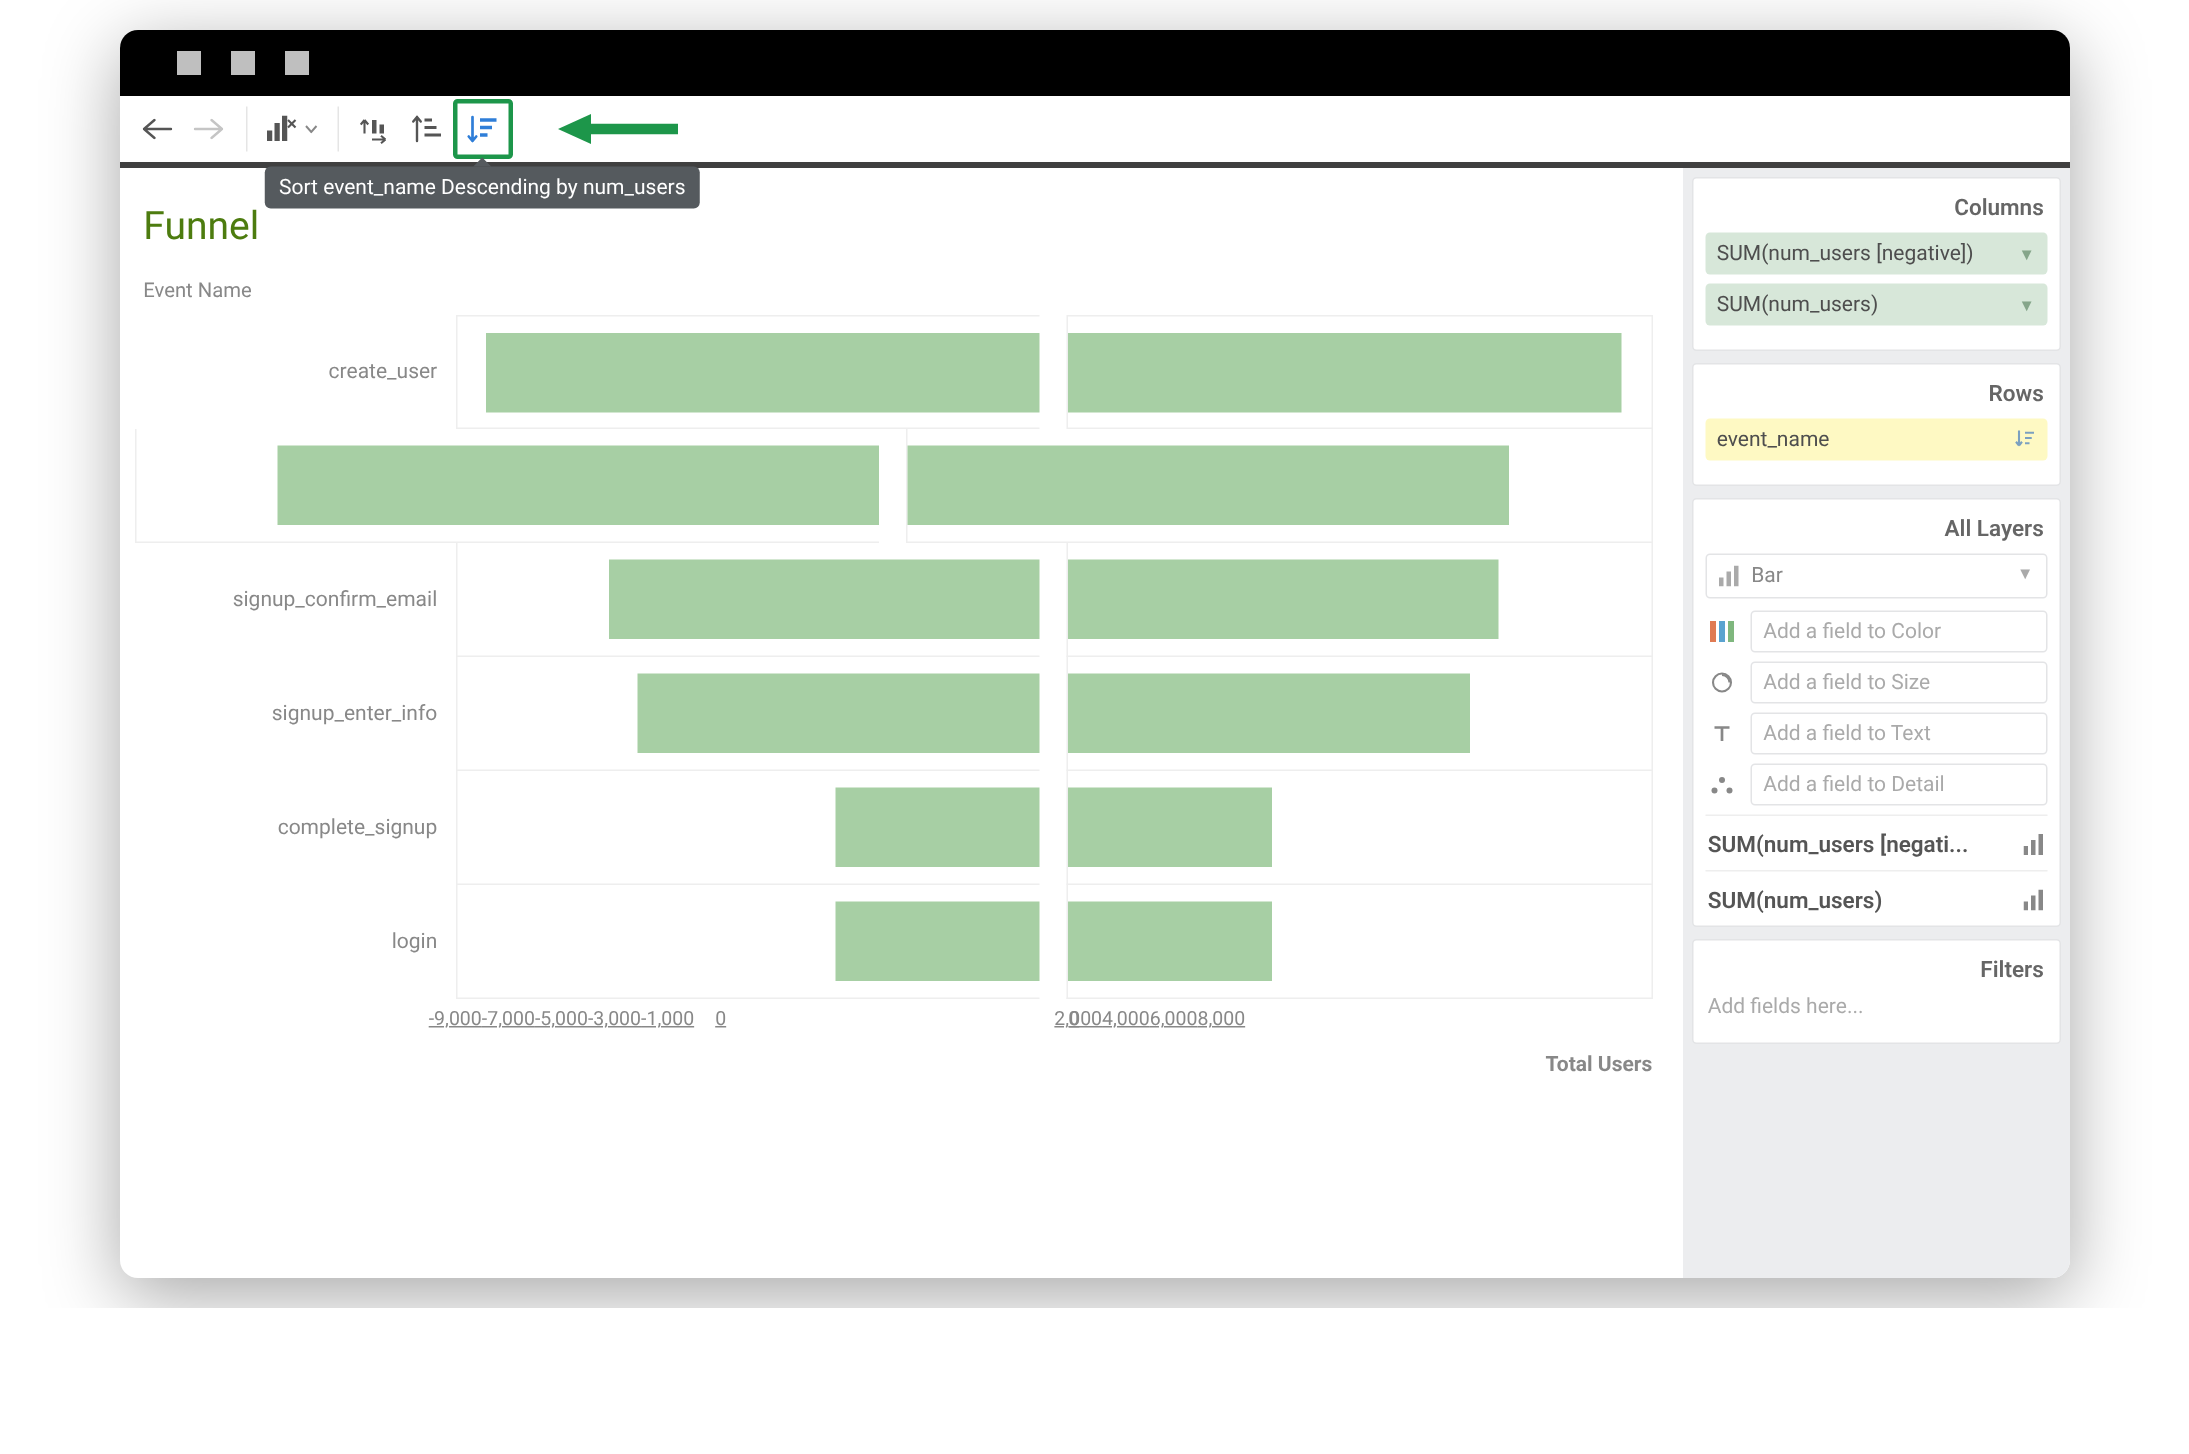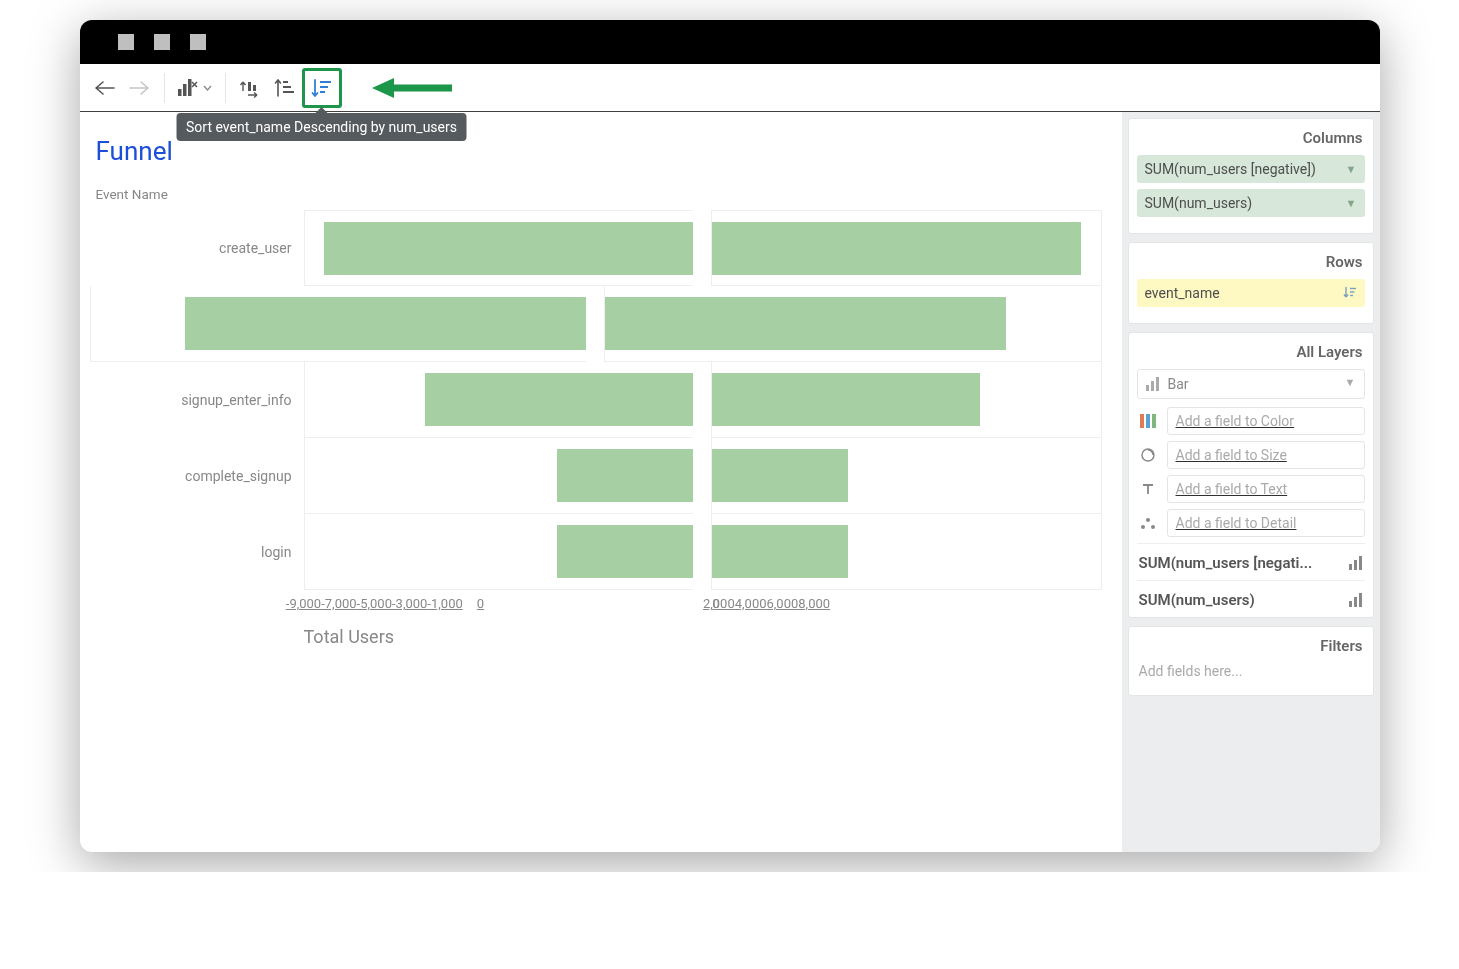--- a/index.html
+++ b/index.html
@@ -26,21 +26,21 @@
     gap: 20px;
   }
   .title-dot {
     width: 16px; height: 16px;
     background: #bfbfbf;
   }
   .toolbar {
     display: flex;
     align-items: center;
     height: 48px;
-    border-bottom: 1px solid #404040;
+    border-bottom: 4px solid #404040;
     padding: 0 8px;
     gap: 0;
   }
   .tool-sep {
     width: 1px; height: 30px; background: #e5e5e5; margin: 0 8px;
   }
   .tool-btn {
     width: 34px; height: 34px;
     display: flex; align-items: center; justify-content: center;
     color: #555; cursor: pointer;
@@ -82,21 +82,21 @@
     display: flex;
     min-height: 740px;
   }
   .main {
     flex: 1;
     padding: 20px 0 20px 10px;
   }
   .chart-title {
     font-size: 26px;
     font-weight: 400;
-    color: #1d4ed8;
+    color: #4d7c0f;
     margin: 4px 0 20px 6px;
   }
   .side {
     width: 258px;
     background: #ecedef;
     padding: 6px;
     display: flex;
     flex-direction: column;
     gap: 8px;
   }
@@ -129,21 +129,21 @@
   .pill .caret { color: #85a58a; font-size: 11px; }
   .pill.blue .caret { color: #7ba0c0; }
   .layer-select {
     display:flex; gap:8px;
     border:1px solid #e3e4e6; border-radius:3px;
     padding:6px 8px; color:#888; font-size:14px;
     justify-content: space-between;
     margin-bottom: 8px; cursor:pointer;
   }
   .mark-row {
-    display:flex; align-items:center; gap:8px; margin-bottom:6px;text-decoration:underline;
+    display:flex; align-items:center; gap:8px; margin-bottom:6px;
   }
   .mark-icon {
     width:22px; height:22px; display:flex; align-items:center; justify-content:center;
     color:#888;
   }
   .mark-input {
     flex:1; border:1px solid #e3e4e6; border-radius:3px;
     padding:5px 8px; font-size:14px; color:#aaa; background:#fff;
   }
   .layer-item {
@@ -174,21 +174,21 @@
   }
   .axis-row { display:flex; }
   .axis-labels {
     flex:1; display:flex; height:22px; color:#888; font-size:13px; margin-top:6px;
   }
   .axis-half { flex:1; display:flex; padding: 0 0px; text-decoration: underline; }
   .axis-half.left { padding-left: 0; }
   .axis-half span { transform: translateX(-50%); }
   .axis-half.right span:first-child { transform: translateX(10%); }
   .x-title {
-    text-align:left; color:#888; font-size:18px; margin-top:8px;
+    text-align:right; color:#888; font-size:14px; margin-top:8px;font-weight:bold;
   }
   .half-gap { width: 18px; }
 </style>
 </head>
 <body>
 
 <div class="window">
 
   <div class="titlebar">
     <div class="title-dot"></div>
@@ -280,20 +280,33 @@
                 <div class="bar" style="width:81%"></div>
               </div>
               <div class="half-gap"></div>
               <div class="half right">
                 <div class="bar" style="width:81%"></div>
               </div>
             </div>
             <div style="width:20px"></div>
           </div>
           <div class="chart-row">
+            <div class="row-label">signup_confirm_email</div>
+            <div class="halves">
+              <div class="half left">
+                <div class="bar" style="width:74%"></div>
+              </div>
+              <div class="half-gap"></div>
+              <div class="half right">
+                <div class="bar" style="width:74%"></div>
+              </div>
+            </div>
+            <div style="width:20px"></div>
+          </div>
+          <div class="chart-row">
             <div class="row-label">signup_enter_info</div>
             <div class="halves">
               <div class="half left">
                 <div class="bar" style="width:69%"></div>
               </div>
               <div class="half-gap"></div>
               <div class="half right">
                 <div class="bar" style="width:69%"></div>
               </div>
             </div>

